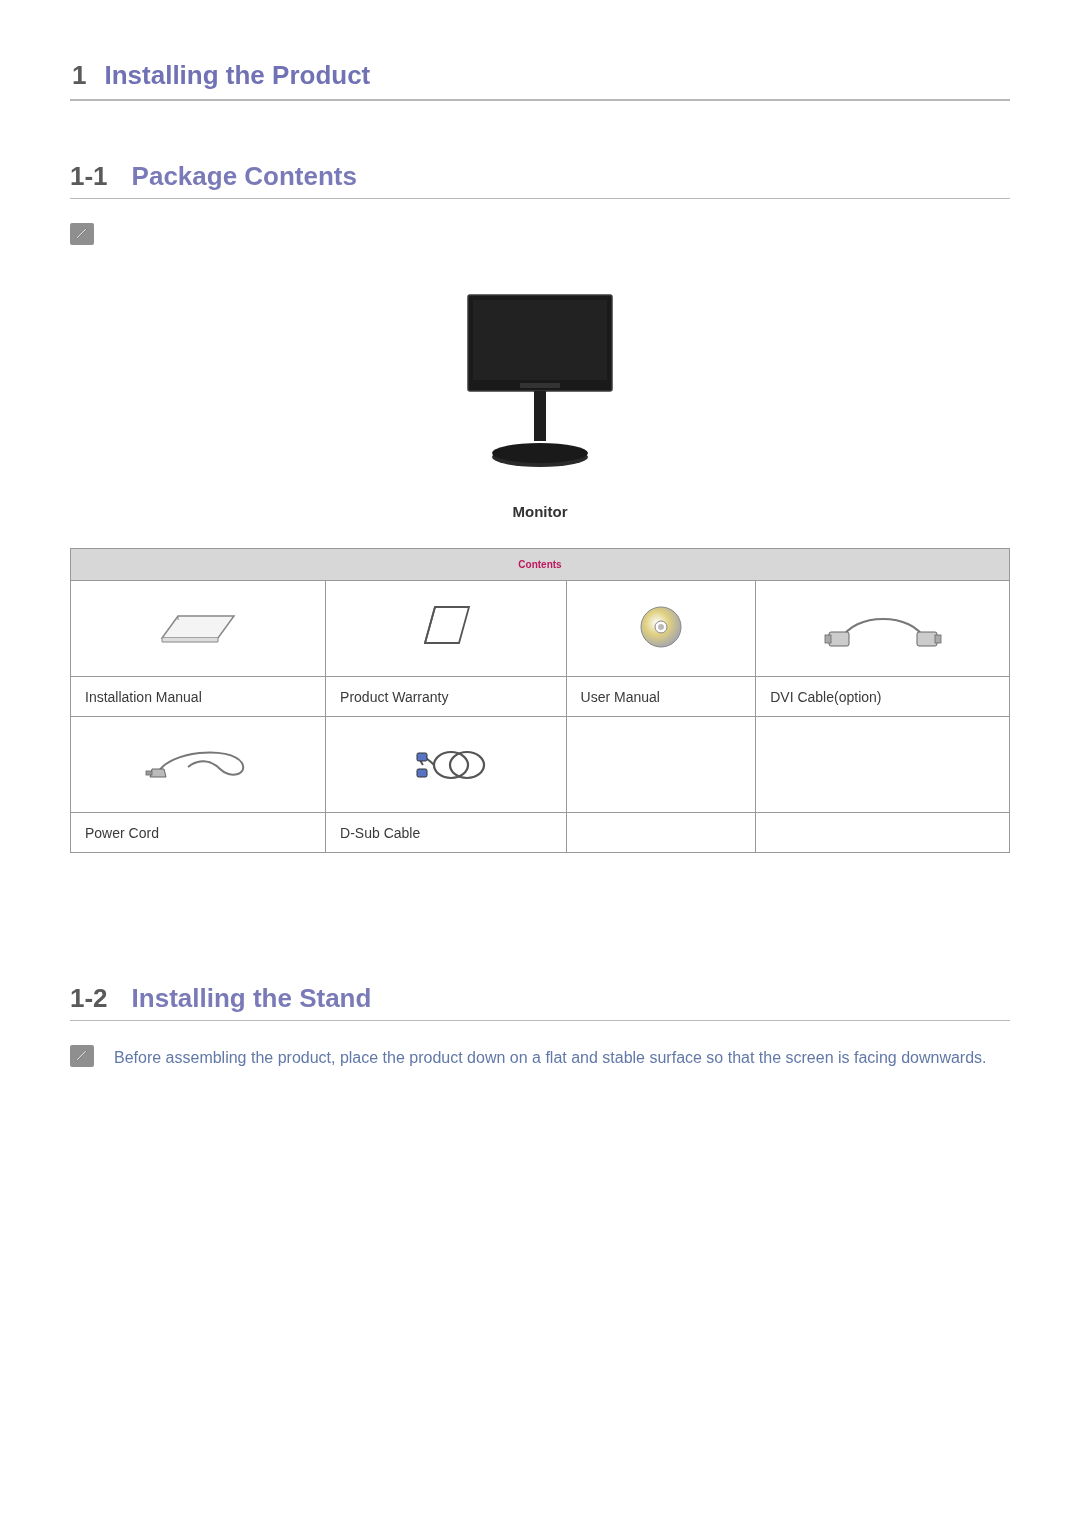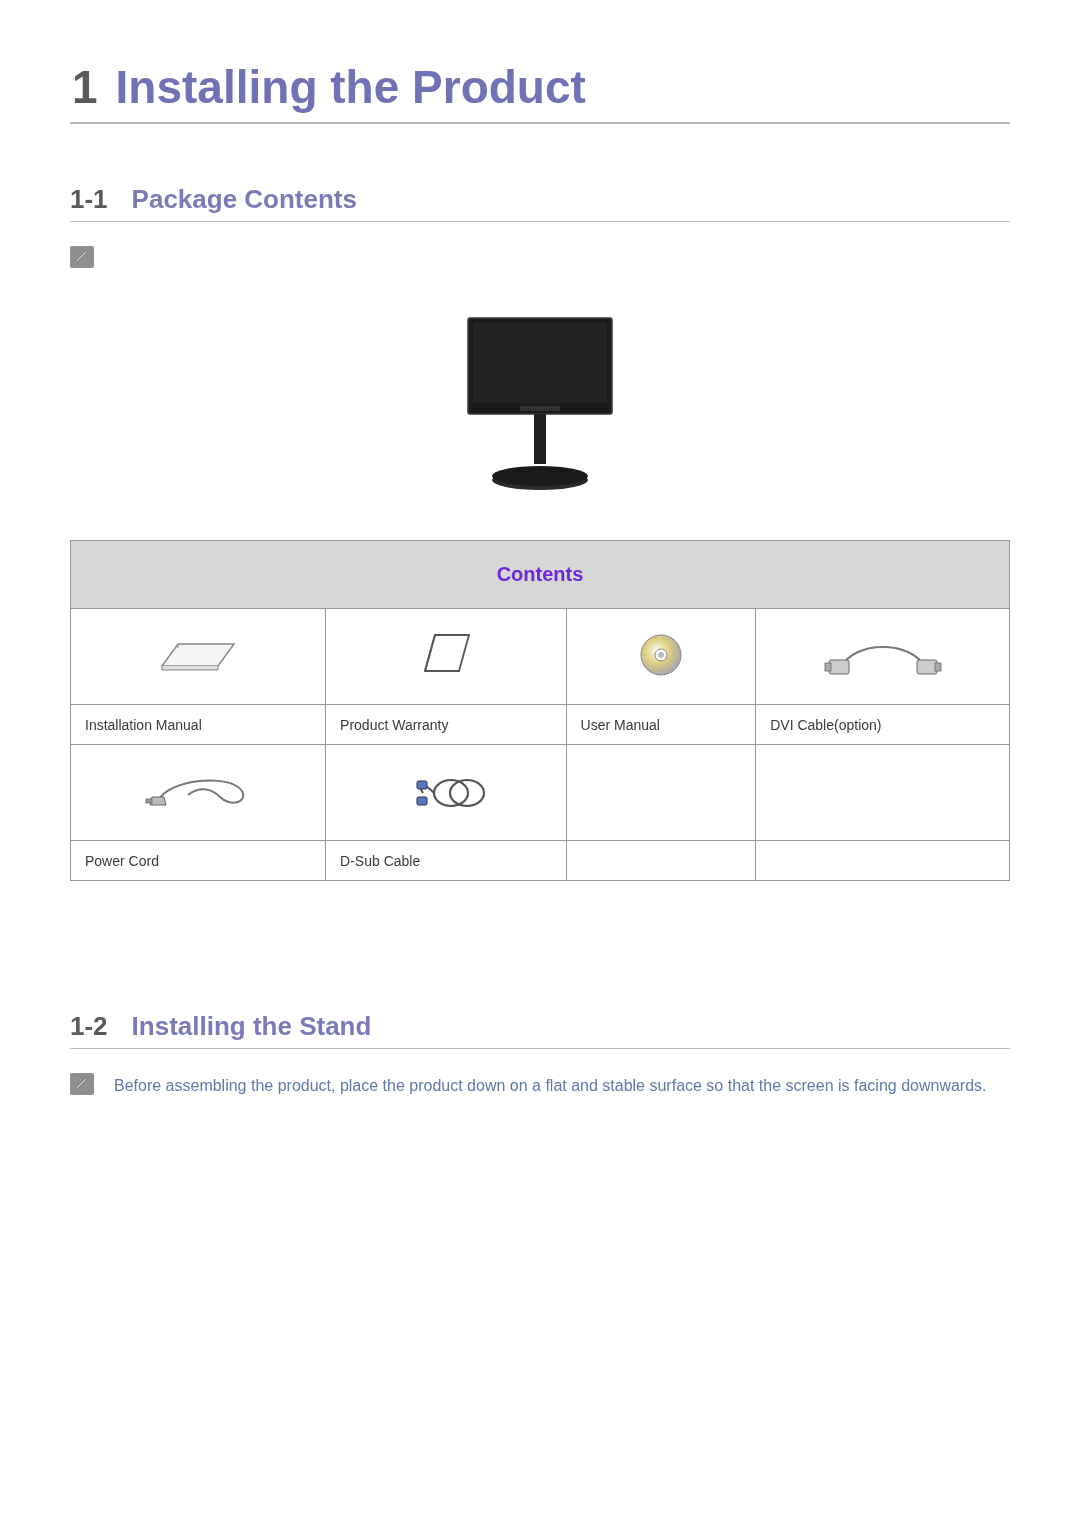--- a/index.html
+++ b/index.html
@@ -8,21 +8,21 @@
       box-sizing: border-box;
     }
     body {
       font-family: Arial, Helvetica, sans-serif;
       background: #ffffff;
       width: 1080px;
       margin: 0 auto;
       padding: 60px 70px 40px 70px;
     }
     .chapter-title {
-      font-size: 46px;
+      font-size: 26px;
       font-weight: bold;
       color: #7171b5;
       margin-bottom: 8px;
       padding-left: 2px;
     }
     .chapter-num {
       color: #5a5a5a;
       margin-right: 18px;
     }
     .hr-thick {
@@ -105,25 +105,25 @@
       color: #333;
       margin-top: 14px;
     }
     table.contents-table {
       width: 100%;
       border-collapse: collapse;
       margin-bottom: 60px;
     }
     table.contents-table th {
       background: #d7d7d7;
-      color: #6d28d9;
-      font-weight: bold;
-      font-size: 20px;
+      color: #be185d;
+      font-weight: bold;
+      font-size: 10px;
       text-align: center;
-      padding: 22px 0;
+      padding: 10px 0;
       border: 1px solid #999;
     }
     table.contents-table td {
       border: 1px solid #999;
       padding: 8px 12px;
       vertical-align: middle;
       height: 96px;
       font-size: 14px;
       color: #3a3a3a;
     }
@@ -176,20 +176,21 @@
       <rect x="28" y="10" width="144" height="96" rx="2" fill="#1a1a1a" stroke="#3a3a3a" stroke-width="1.5"></rect>
       <rect x="33" y="15" width="134" height="80" fill="#222"></rect>
       <rect x="80" y="98" width="40" height="5" fill="#333"></rect>
 
       <rect x="94" y="106" width="12" height="50" fill="#1e1e1e"></rect>
 
       <ellipse cx="100" cy="172" rx="48" ry="10" fill="#2a2a2a"></ellipse>
       <ellipse cx="100" cy="168" rx="48" ry="10" fill="#1a1a1a"></ellipse>
     </svg>
   </div>
+  <div class="monitor-label">Monitor</div>
 </div>
 
 <table class="contents-table">
   <thead>
     <tr>
       <th colspan="4">Contents</th>
     </tr>
   </thead>
   <tbody>
     <tr>

